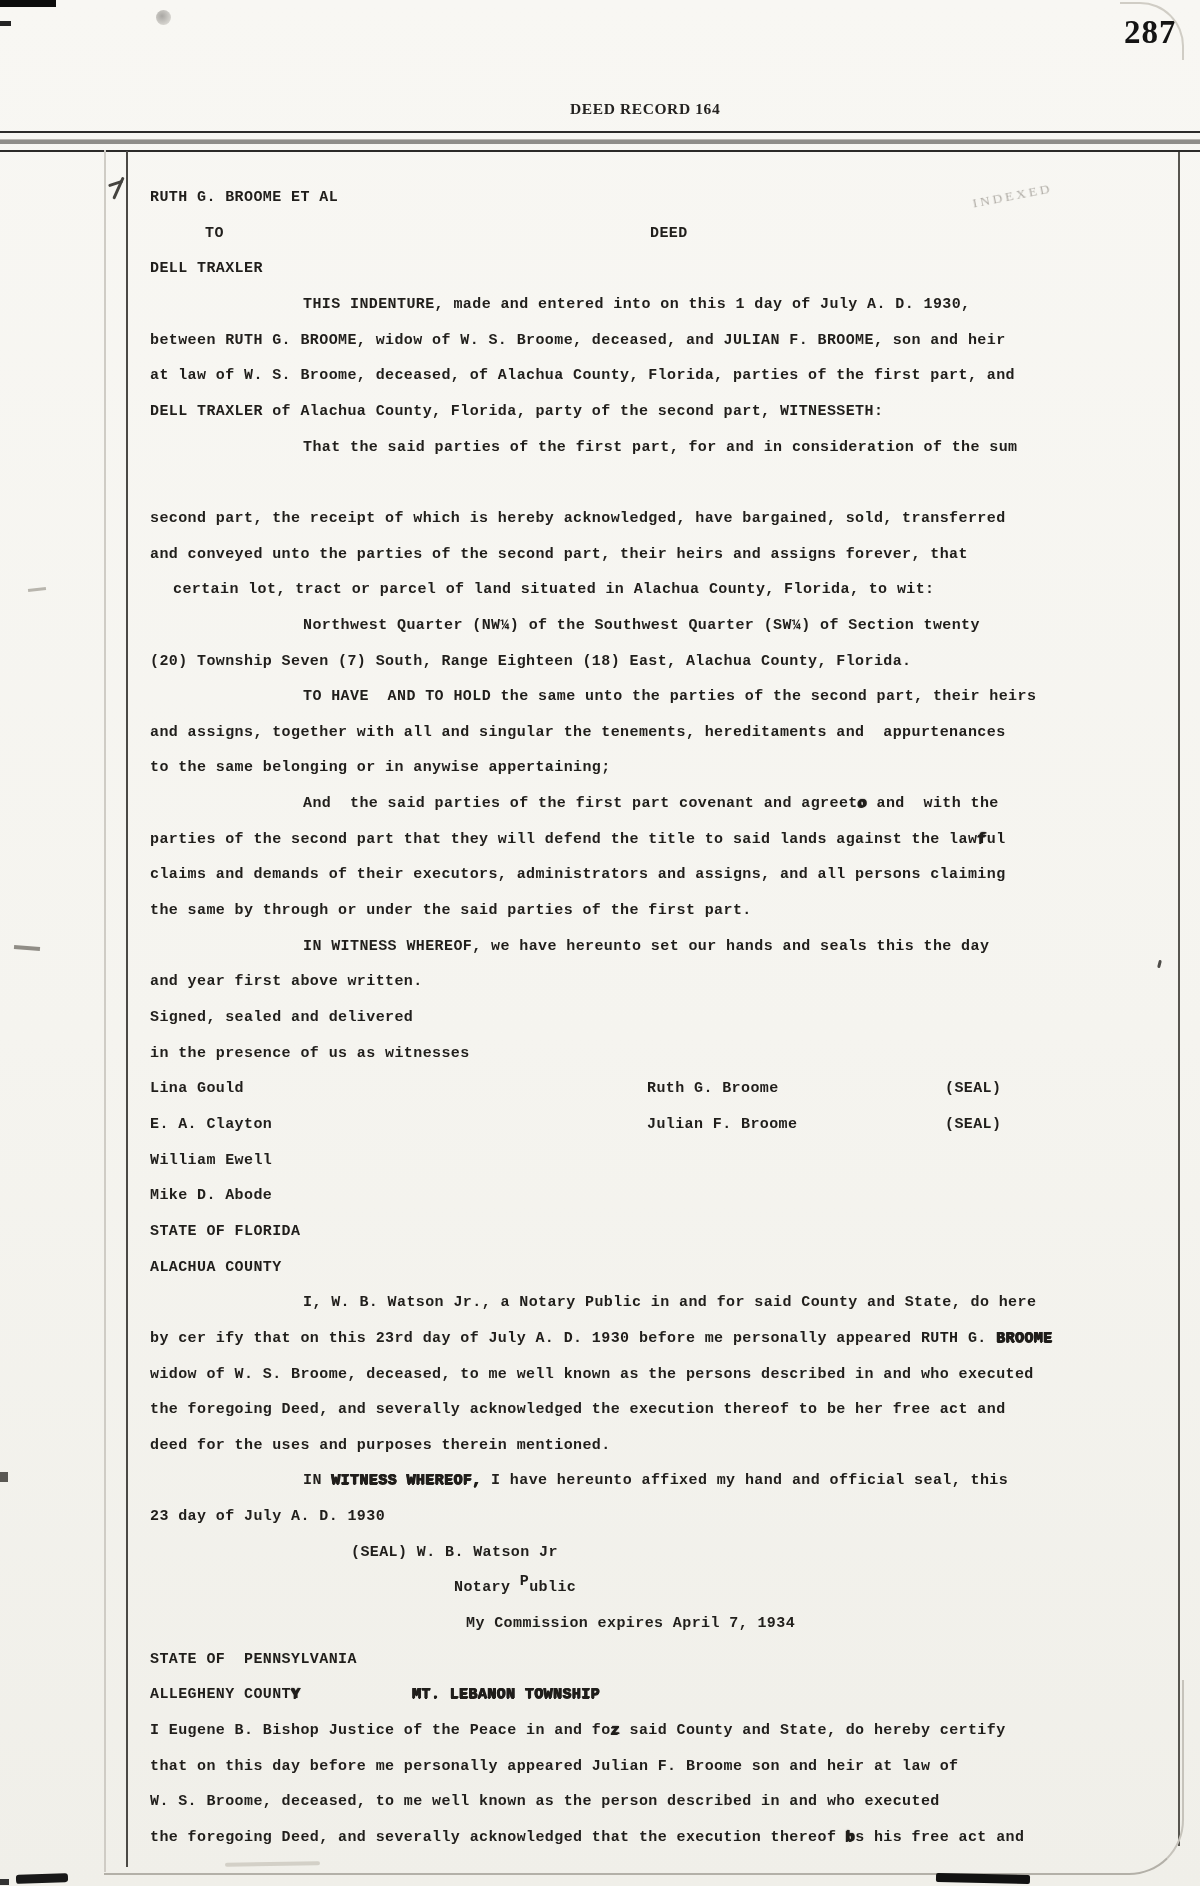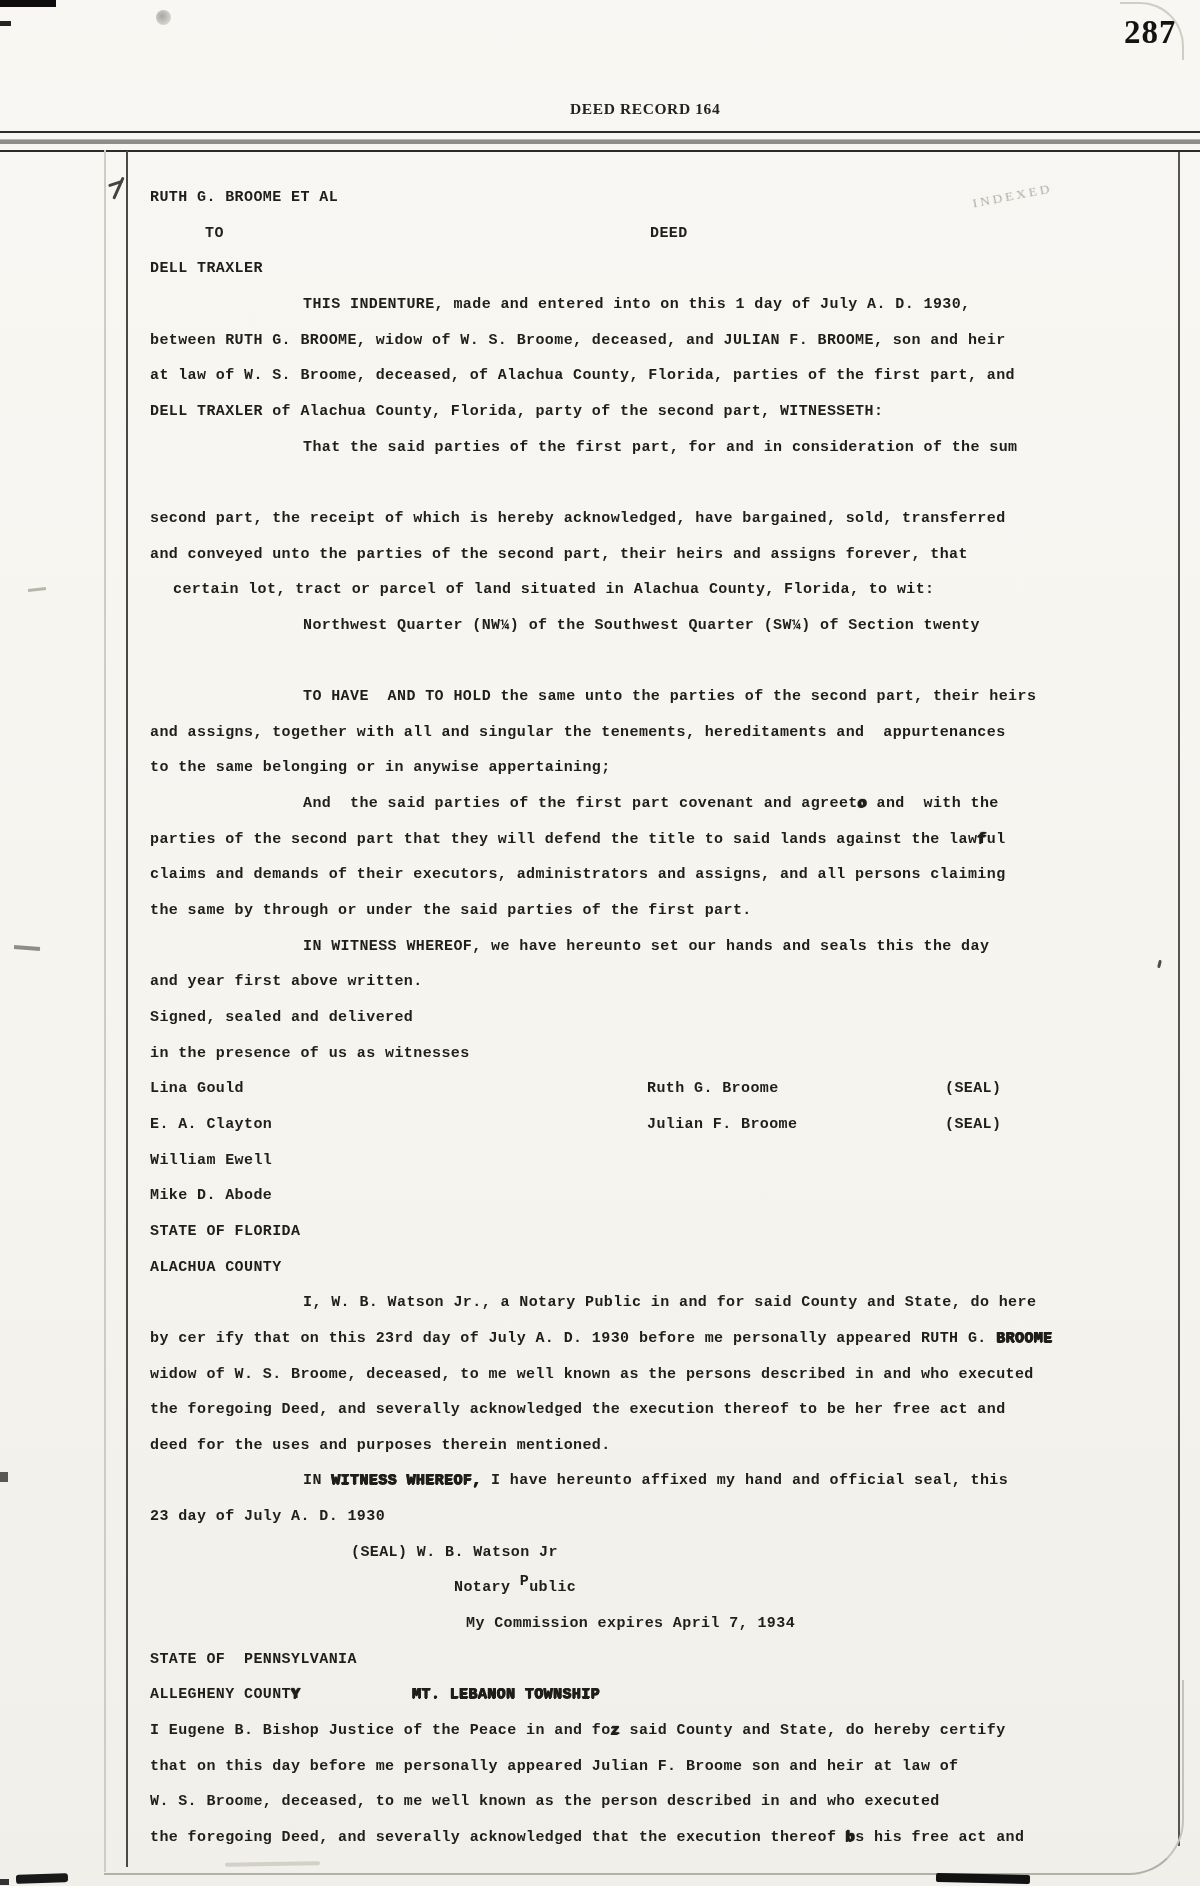--- a/index.html
+++ b/index.html
@@ -114,20 +114,23 @@
       </div>
       <div class="line" style="top: 545.5px;">
         <span class="seg" style="left: 150px;"><span>and conveyed unto the parties of the second part, their heirs and assigns forever, that</span></span>
       </div>
       <div class="line" style="top: 581.2px;">
         <span class="seg" style="left: 165px; margin-left: 8px;"><span>certain lot, tract or parcel of land situated in Alachua County, Florida, to wit:</span></span>
       </div>
       <div class="line" style="top: 616.8px;">
         <span class="seg" style="left: 303px;"><span>Northwest Quarter (NW¼) of the Southwest Quarter (SW¼) of Section twenty</span></span>
       </div>
+      <div class="line" style="top: 652.5px;">
+        <span class="seg" style="left: 150px;"><span>(20) Township Seven (7) South, Range Eighteen (18) East, Alachua County, Florida.</span></span>
+      </div>
       <div class="line" style="top: 688.1px;">
         <span class="seg" style="left: 303px;"><span>TO HAVE  AND TO HOLD the same unto the parties of the second part, their heirs</span></span>
       </div>
       <div class="line" style="top: 723.8px;">
         <span class="seg" style="left: 150px;"><span>and assigns, together with all and singular the tenements, hereditaments and  appurtenances</span></span>
       </div>
       <div class="line" style="top: 759.4px;">
         <span class="seg" style="left: 150px;"><span>to the same belonging or in anywise appertaining;</span></span>
       </div>
       <div class="line" style="top: 795.1px;">

